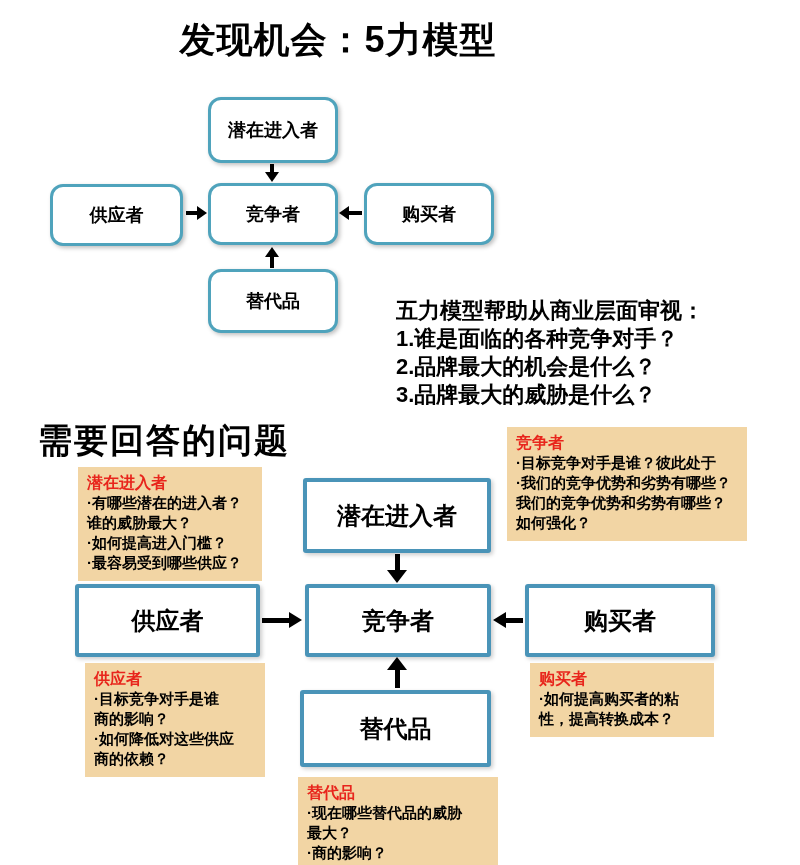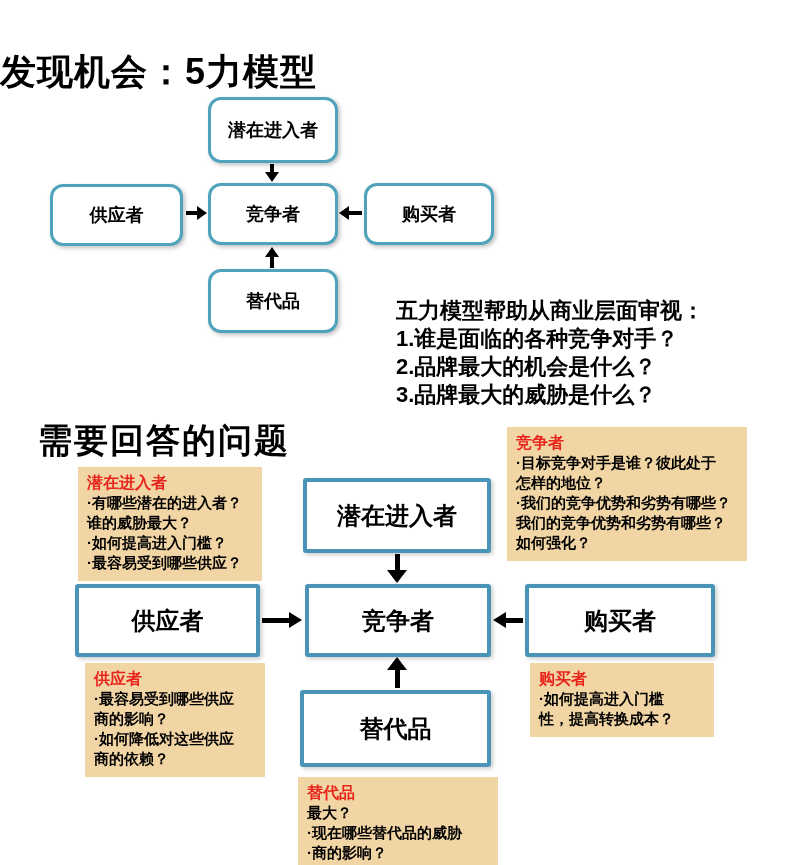--- a/index.html
+++ b/index.html
@@ -11,22 +11,22 @@
   }
   * { margin:0; padding:0; box-sizing:border-box; }
   html,body { background:#ffffff; }
   body {
     width:800px; height:865px; position:relative; overflow:hidden;
     font-family:"Liberation Sans","DejaVu Sans",sans-serif;
     font-weight:700; color:#000;
   }
   .abs { position:absolute; }
   .main-title {
-    left:0; top:16px; width:676px; 
-    font-size:36px; letter-spacing:1px;margin-top:32px;
+    left:0; top:16px; width:676px; text-align:center;
+    font-size:36px; letter-spacing:1px;
   }
   .section-title {
     left:22px; top:418px; font-size:34px; letter-spacing:2px;margin-left:16px;
   }
   
   .box-t {
     position:absolute; background:#fff;
     border:3px solid var(--teal); border-radius:13px;
     display:flex; align-items:center; justify-content:center;
     font-size:18px; box-shadow:2px 2px 4px rgba(0,0,0,.25);
@@ -135,38 +135,37 @@
   <div class="t">潜在进入者</div>
   <div class="l">·有哪些潜在的进入者？</div>
   <div class="l">谁的威胁最大？</div>
   <div class="l">·如何提高进入门槛？</div>
   <div class="l">·最容易受到哪些供应？</div>
 </div>
 
 <div class="ann" style="left:507px; top:427px; width:240px;">
   <div class="t">竞争者</div>
   <div class="l">·目标竞争对手是谁？彼此处于</div>
-  <div class="l">怎样的地位？</div>
   <div class="l">·我们的竞争优势和劣势有哪些？</div>
   <div class="l">我们的竞争优势和劣势有哪些？</div>
   <div class="l">如何强化？</div>
 </div>
 
 <div class="ann" style="left:85px; top:663px; width:180px;">
   <div class="t">供应者</div>
-  <div class="l">·最容易受到哪些供应</div>
+  <div class="l">·目标竞争对手是谁</div>
   <div class="l">商的影响？</div>
   <div class="l">·如何降低对这些供应</div>
   <div class="l">商的依赖？</div>
 </div>
 
 <div class="ann" style="left:530px; top:663px; width:184px;">
   <div class="t">购买者</div>
-  <div class="l">·如何提高进入门槛</div>
+  <div class="l">·如何提高购买者的粘</div>
   <div class="l">性，提高转换成本？</div>
 </div>
 
 <div class="ann" style="left:298px; top:777px; width:200px;">
   <div class="t">替代品</div>
+  <div class="l">·现在哪些替代品的威胁</div>
   <div class="l">最大？</div>
-  <div class="l">·现在哪些替代品的威胁</div>
   <div class="l">·商的影响？</div>
 </div>
 
 </body></html>

